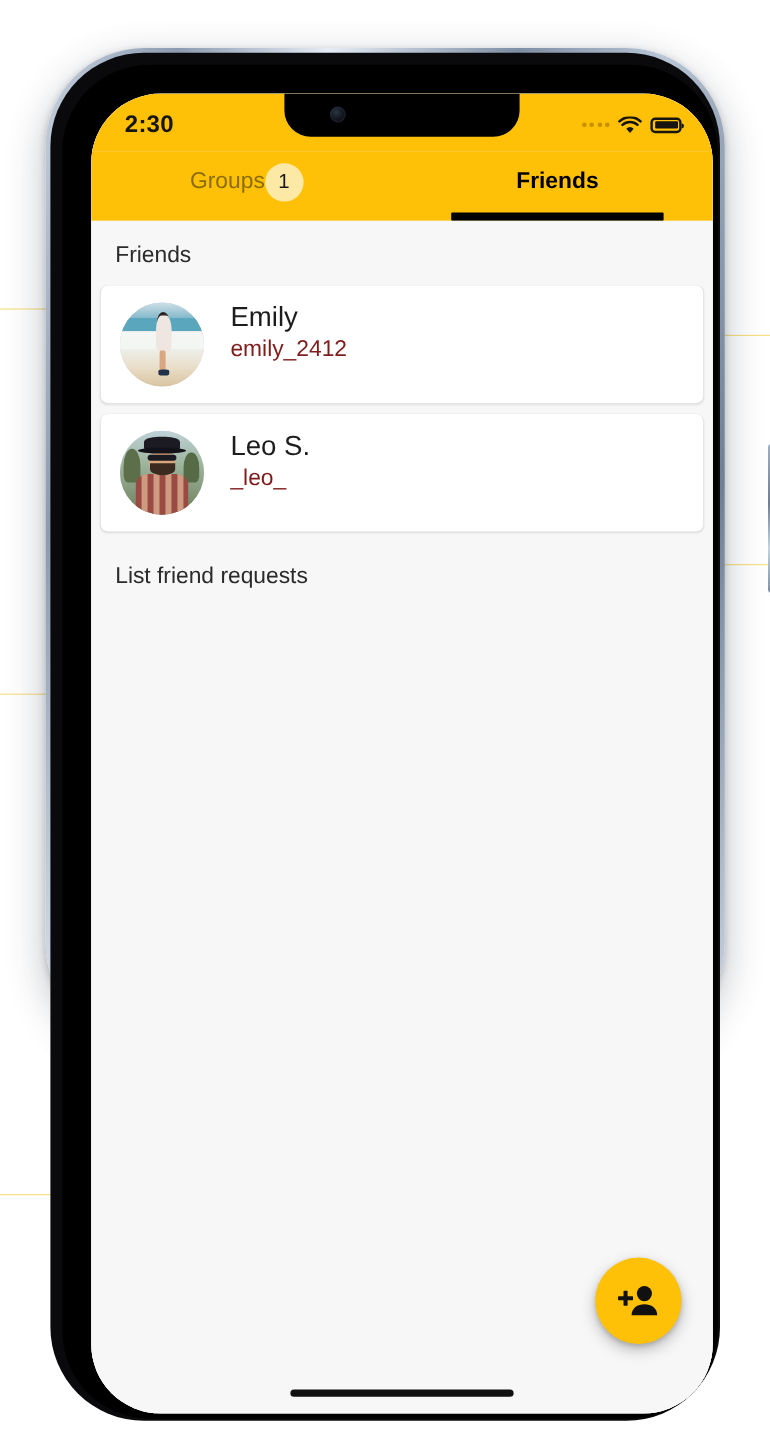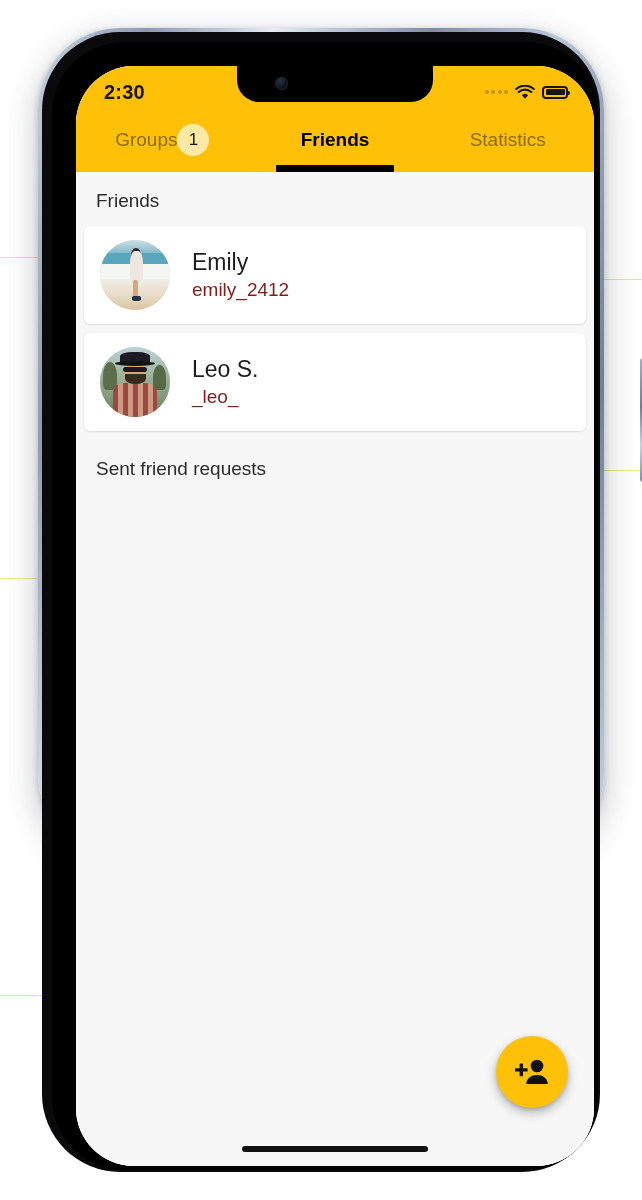--- a/index.html
+++ b/index.html
@@ -29,21 +29,21 @@
   .guide.g1 { left: 0;   top: 257px;  width: 66px; }
   .guide.g2 { left: 0;   top: 578px;  width: 44px; }
   .guide.g3 { left: 0;   top: 995px;  width: 60px; }
   .guide.g4 { left: 604px; top: 279px; width: 38px; }
   .guide.g5 { left: 600px; top: 470px; width: 42px; }
 
   
   .device-outer {
     position: absolute;
     left: 38px;
-    top: 28px;
+    top: 40px;
     width: 566px;
     height: 828px;
     border-radius: 82px;
     background: linear-gradient(105deg,#c8d3e0 0%, #8c9bb0 14%, #e4ecf5 30%, #7e8ea4 50%, #b9c6d6 66%, #6f7f96 84%, #cdd8e6 100%);
     box-shadow: 0 10px 32px rgba(40,50,70,.30), 0 2px 6px rgba(0,0,0,.18);
   }
   .device-mid {
     position: absolute;
     left: 4px; top: 4px;
     width: 558px; height: 1140px;
@@ -270,21 +270,21 @@
     font-size: 19px;
     color: #2b2b2b;
   }
   .card-list { padding: 0 8px; }
   .person-card {
     background: #ffffff;
     border-radius: 6px;
     margin-bottom: 9px;
     padding: 14px 16px;
     display: flex;
-    align-items: center;
+    align-items: flex-start;
     gap: 22px;
     box-shadow: 0 1px 2px rgba(0,0,0,.10), 0 0 0 .5px rgba(0,0,0,.03);
     cursor: pointer;
   }
   .person-avatar {
     width: 70px; height: 70px;
     border-radius: 50%;
     overflow: hidden;
     flex: 0 0 auto;
     position: relative;
@@ -436,23 +436,20 @@
 
 
             <div class="tabs">
               <div class="tab">
                 <span>Groups</span>
                 <span class="tab-badge">1</span>
               </div>
               <div class="tab active">
                 <span>Friends</span>
                 <span class="tab-underline"></span>
-              </div>
-              <div class="tab">
-                <span>Statistics</span>
               </div>
             </div>
 
             <div class="content">
 
               <div class="section-title">Friends</div>
               <div class="card-list">
 
                 <div class="person-card">
                   <div class="person-avatar">
@@ -487,21 +484,21 @@
                   </div>
                   <div class="person-text">
                     <div class="person-name">Leo S.</div>
                     <div class="person-handle">_leo_</div>
                   </div>
                 </div>
 
 
               </div>
 
-              <div class="section-title">Sent friend requests</div>
+              <div class="section-title">List friend requests</div>
 
               <div class="fab">
                 <svg width="36" height="30" viewBox="0 0 36 30">
                   <circle cx="23" cy="9" r="6.3" fill="#111"></circle>
                   <path d="M12.3 27 c0-5.8 4.9-9.1 10.7-9.1 s10.7 3.3 10.7 9.1 Z" fill="#111"></path>
                   <rect x="1" y="11.2" width="12.6" height="3.4" rx="0.6" fill="#111"></rect>
                   <rect x="5.6" y="6.6" width="3.4" height="12.6" rx="0.6" fill="#111"></rect>
                 </svg>
               </div>
 

